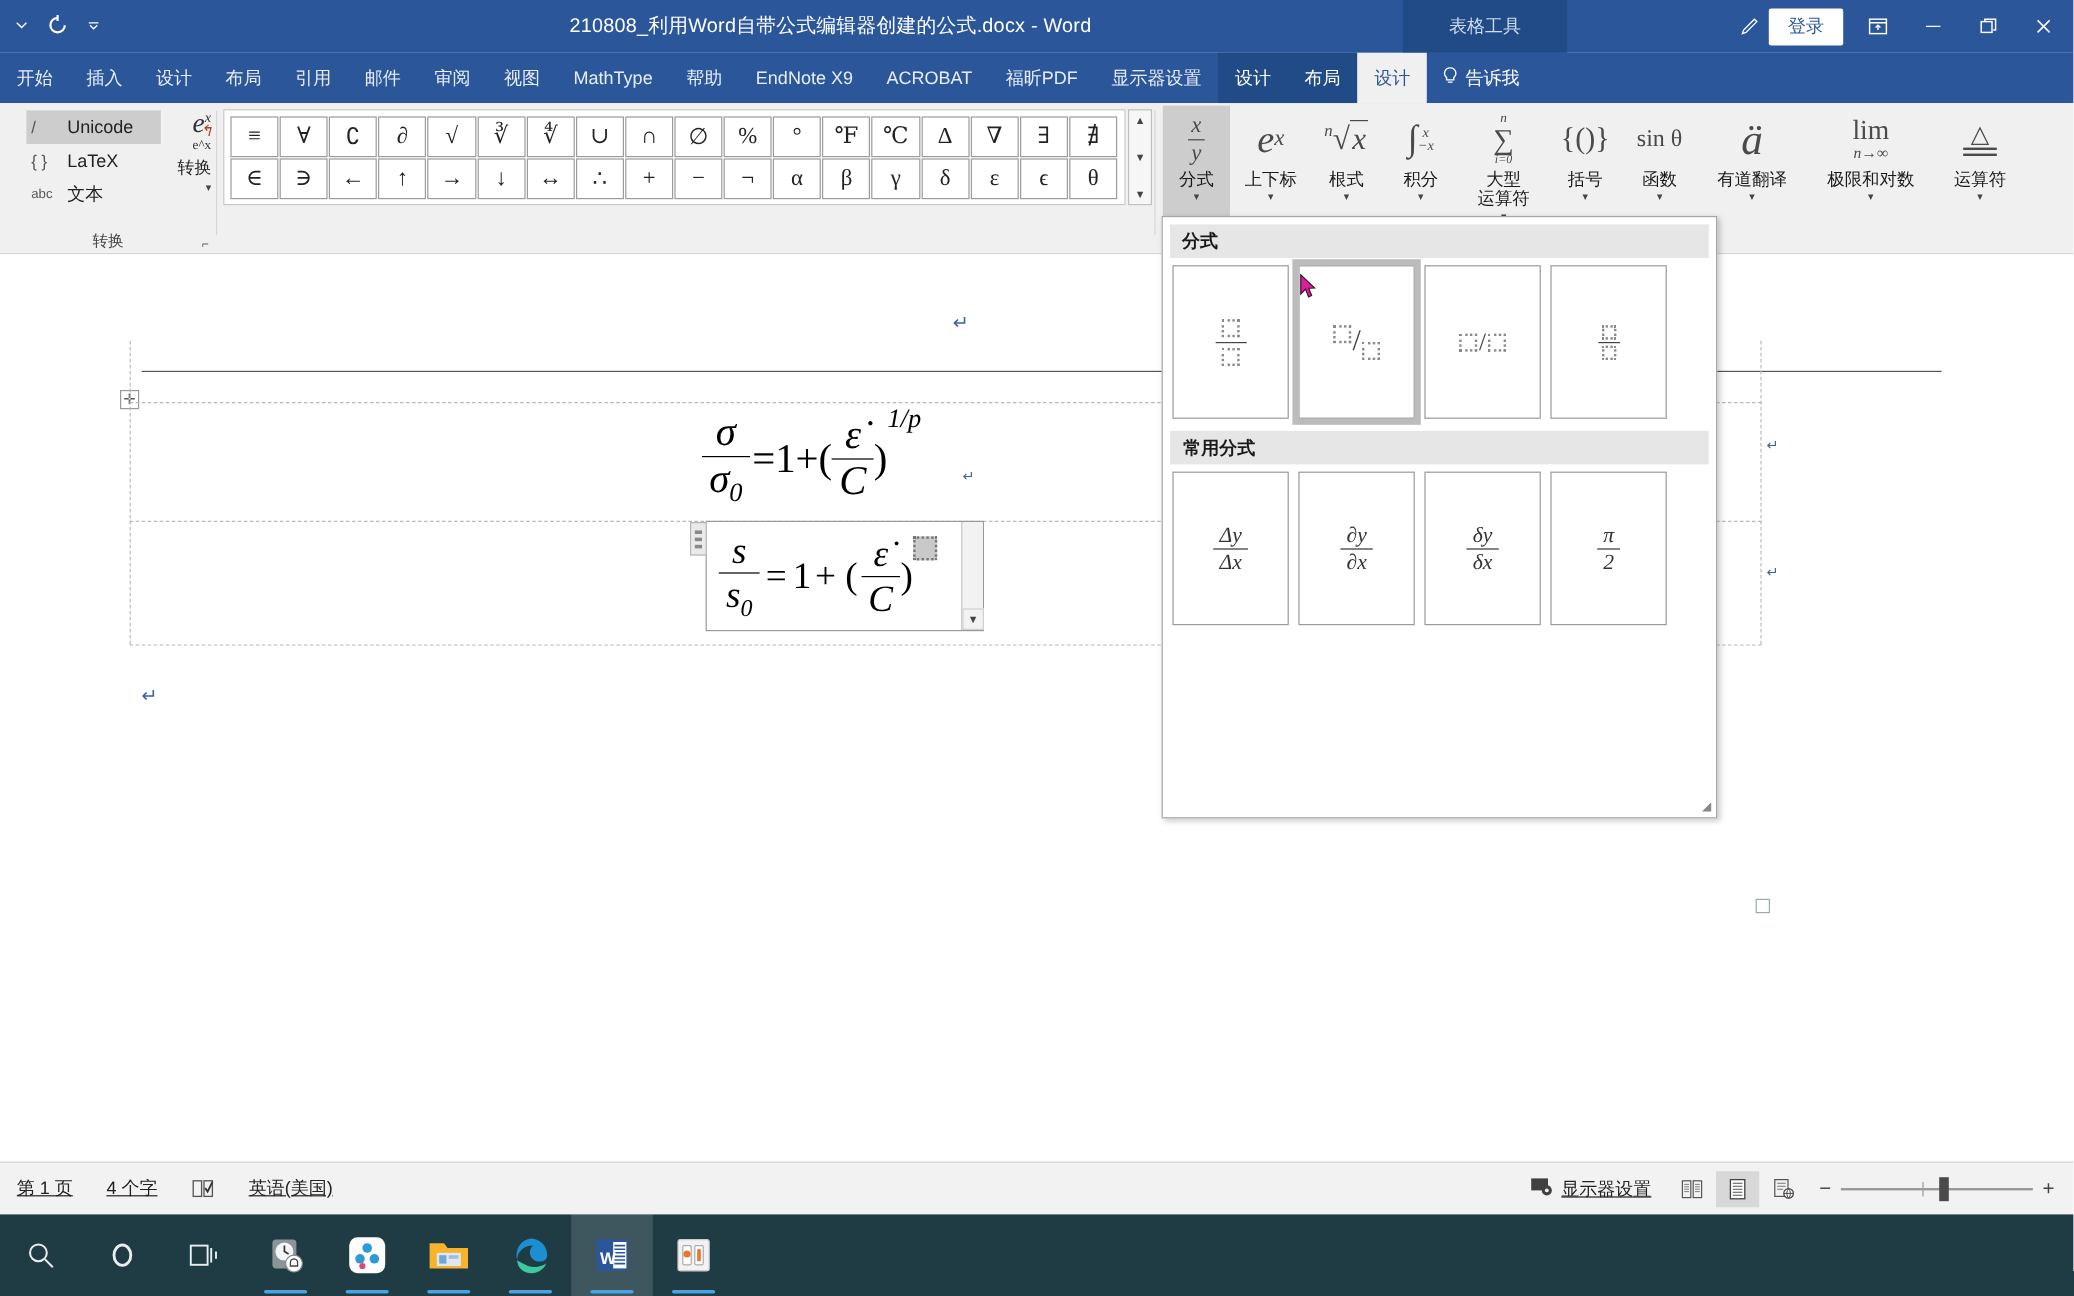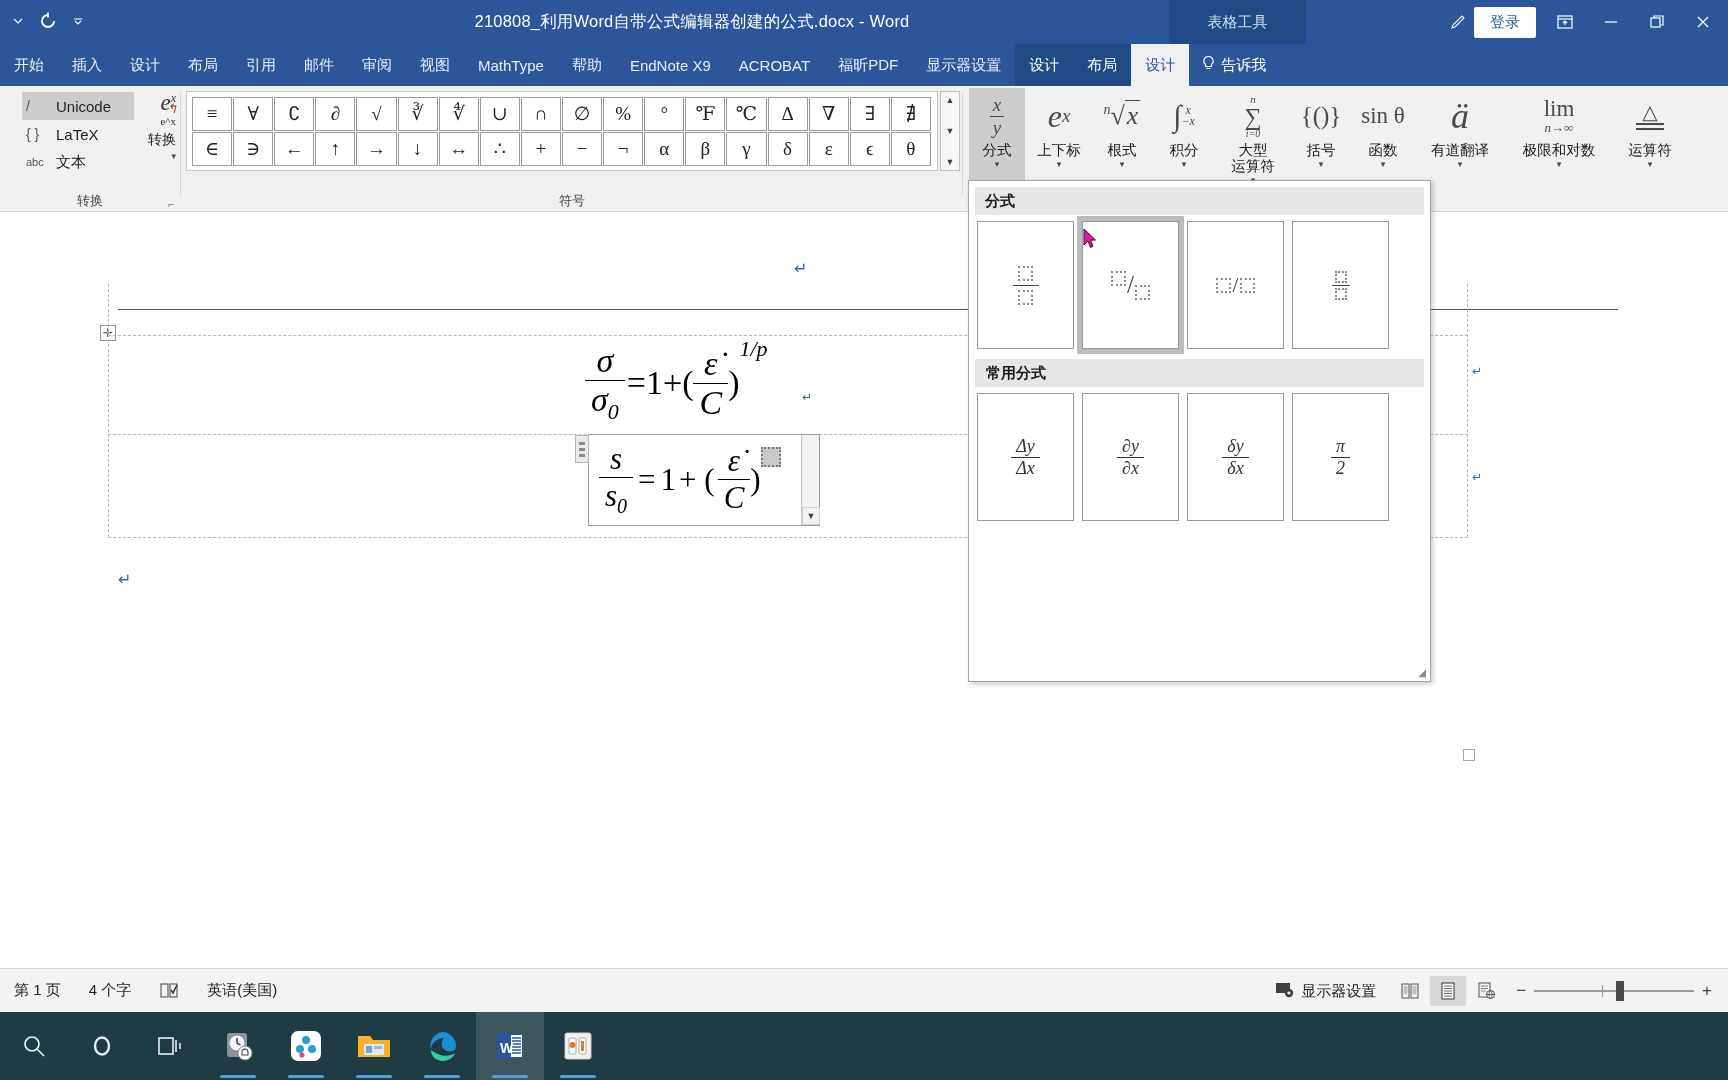--- a/index.html
+++ b/index.html
@@ -214,21 +214,21 @@
   .gal-resize { position:absolute; right: 4px; bottom: 3px; font-size: 10px; color:#888; }
 
   .cursor-arrow { position:absolute; left: 1083px; top: 228px; width: 14px; height: 22px; }
 
   
   .statusbar {
     position: absolute; left: 0; top: 968px; width: 1728px; height: 44px;
     background: #f2f2f2; border-top: 1px solid #d4d4d4;
     display: flex; align-items: center; font-size: 15px; color: #222;
   }
-  .sb-item { padding: 0 14px; white-space: nowrap; display:flex; align-items:center; gap:6px;}
+  .sb-item { padding: 0 14px; white-space: nowrap; display:flex; align-items:center; gap:6px;text-decoration:underline;}
   .sb-right { position: absolute; right: 6px; top:0; height: 44px; display:flex; align-items:center; gap:2px; }
   .view-btn {
     width: 36px; height: 30px; display:flex; align-items:center; justify-content:center; color:#444;
   }
   .view-btn.active { background: #d8d8d8; }
   .zoom-slider { display:flex; align-items:center; gap:8px; padding: 0 10px; }
   .zs-track { position: relative; width: 160px; height: 2px; background: #9a9a9a; }
   .zs-mid { position:absolute; left: 68px; top: -5px; width: 1px; height: 12px; background:#9a9a9a; }
   .zs-thumb { position:absolute; left: 82px; top: -9px; width: 8px; height: 20px; background:#4a4a4a; }
 
@@ -413,21 +413,20 @@
             <div class="sym-cell">ε</div>
             <div class="sym-cell">ϵ</div>
             <div class="sym-cell">θ</div>
           </div>
       </div>
       <div class="sym-scroll">
         <span>▲</span>
         <span>▼</span>
         <span>▼</span>
       </div>
-      <div class="rgroup-label">符号</div>
     </div>
     <div class="group-sep" style="left:962px;"></div>
 
     <div class="rgroup str-group">
 
       <div class="str-item active" style="left:5px; width:56px;">
         <div class="g">
           <span style="display:inline-flex;flex-direction:column;align-items:center;">
             <span class="frac-num">x</span>
             <span class="frac-den">y</span>
@@ -478,21 +477,21 @@
         <div class="cv">▾</div>
       </div>
 
       <div class="str-item" style="left:328px; width:58px;">
         <div class="g" style="font-size:25px;">{()}</div>
         <div class="t">括号</div>
         <div class="cv">▾</div>
       </div>
 
       <div class="str-item" style="left:388px; width:62px;">
-        <div class="g" style="font-size:23px;">sin θ</div>
+        <div class="g" style="font-size:20px;">sin θ</div>
         <div class="t">函数</div>
         <div class="cv">▾</div>
       </div>
 
       <div class="str-item" style="left:452px; width:88px;">
         <div class="g" style="font-size:36px;font-style:italic;">ä</div>
         <div class="t">有道翻译</div>
         <div class="cv">▾</div>
       </div>
 

